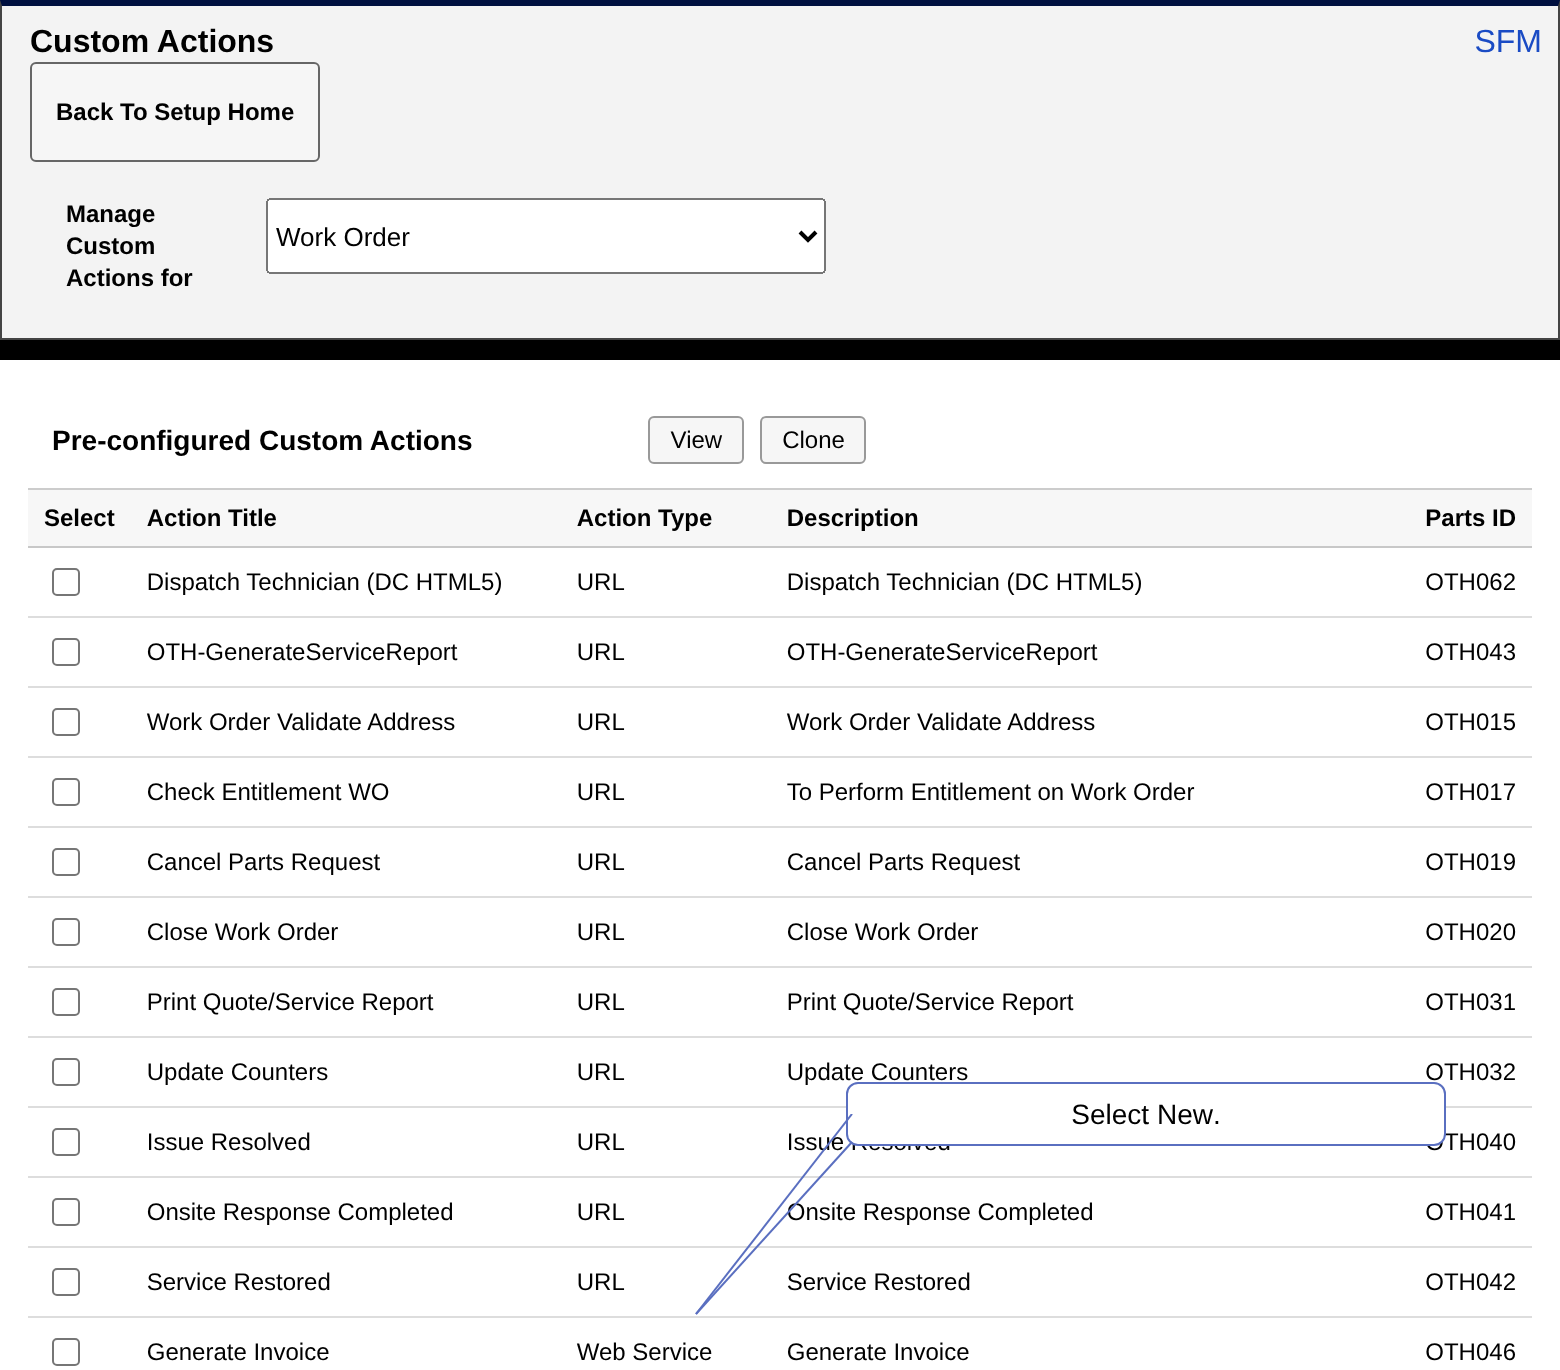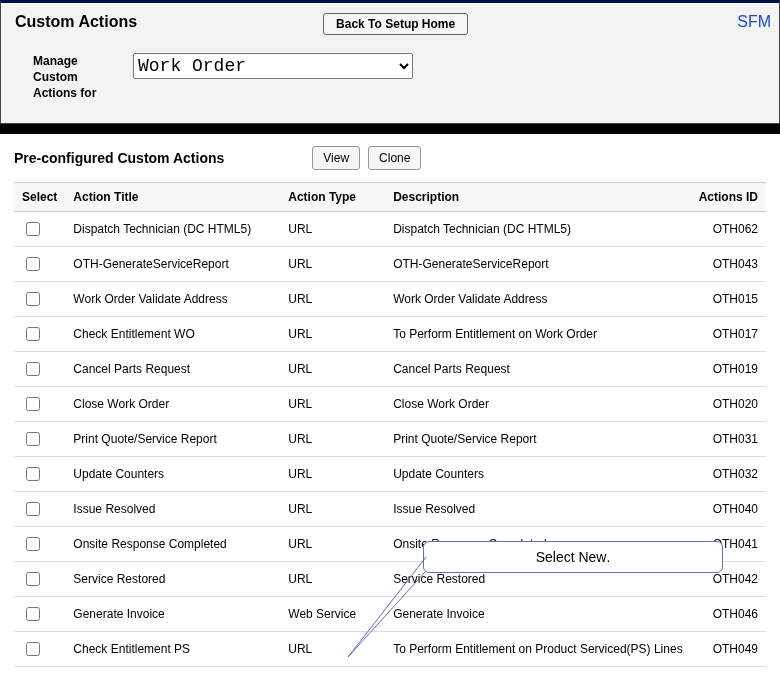--- a/index.html
+++ b/index.html
@@ -14,41 +14,41 @@
   .frame {
     border: 1px solid #444;
     border-top: 3px solid #001040;
     background: #f3f3f3;
   }
   .header {
     display: flex;
     align-items: flex-start;
     padding: 10px 14px 6px 14px;
     position: relative;
+    flex-direction: column;
   }
   .page-title {
     font-size: 16px;
     font-weight: bold;
     flex: 0 0 auto;
     margin-right: 160px;
   }
   .btn {
     background: #f6f6f6;
     border: 1px solid #999;
     border-radius: 3px;
     padding: 4px 10px;
     font-size: 12px;
     font-family: inherit;
     cursor: pointer;
   }
   .btn-header {
     border: 1px solid #666;
     font-weight: bold;
-    padding: 3px 12px;
-    margin-left: 26px;
+    padding: 17px 12px;
   }
   .sfm-link {
     position: absolute;
     right: 8px;
     top: 10px;
     color: #1a4bc4;
     font-size: 16px;
   }
   .manage-row {
     display: flex;
@@ -56,34 +56,35 @@
     padding: 12px 14px 22px 32px;
   }
   .manage-label {
     width: 100px;
     font-weight: bold;
     font-size: 12px;
     line-height: 16px;
   }
   .manage-select {
     width: 280px;
-    height: 26px;
-    font-size: 18px;
-    font-family: Liberation Mono, monospace;
+    height: 38px;
+    font-size: 13px;
+    font-family: Liberation Sans, sans-serif;
   }
   .blackbar {
     height: 10px;
     background: #000;
   }
   .section-head {
     display: flex;
     align-items: center;
-    padding: 12px 14px;
+    padding: 12px 26px;
     background: #fff;
     gap: 8px;
+    margin-top: 16px;
   }
   .section-title {
     font-size: 14px;
     font-weight: bold;
     margin-right: 80px;
   }
   table.data {
     width: calc(100% - 28px);
     margin: 0 14px 18px 14px;
     border-collapse: collapse;
@@ -168,21 +169,21 @@
   <button class="btn">Clone</button>
 </div>
 
 <table class="data">
   <thead>
     <tr>
       <th class="col-select">Select</th>
       <th class="col-title">Action Title</th>
       <th class="col-type">Action Type</th>
       <th class="col-desc">Description</th>
-      <th class="col-id">Actions ID</th>
+      <th class="col-id">Parts ID</th>
     </tr>
   </thead>
   <tbody id="preconf-body">
         <tr>
           <td class="col-select"><input type="checkbox" style=""></td>
           <td class="col-title">Dispatch Technician (DC HTML5)</td>
           <td class="col-type">URL</td>
           <td class="col-desc">Dispatch Technician (DC HTML5)</td>
           <td class="col-id">OTH062</td>
         </tr>

